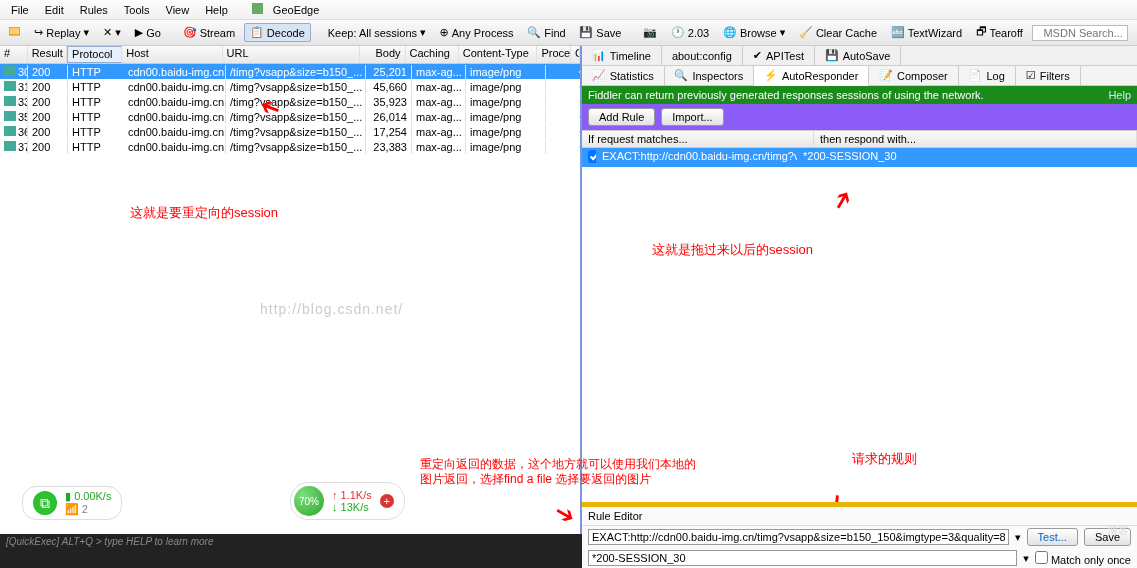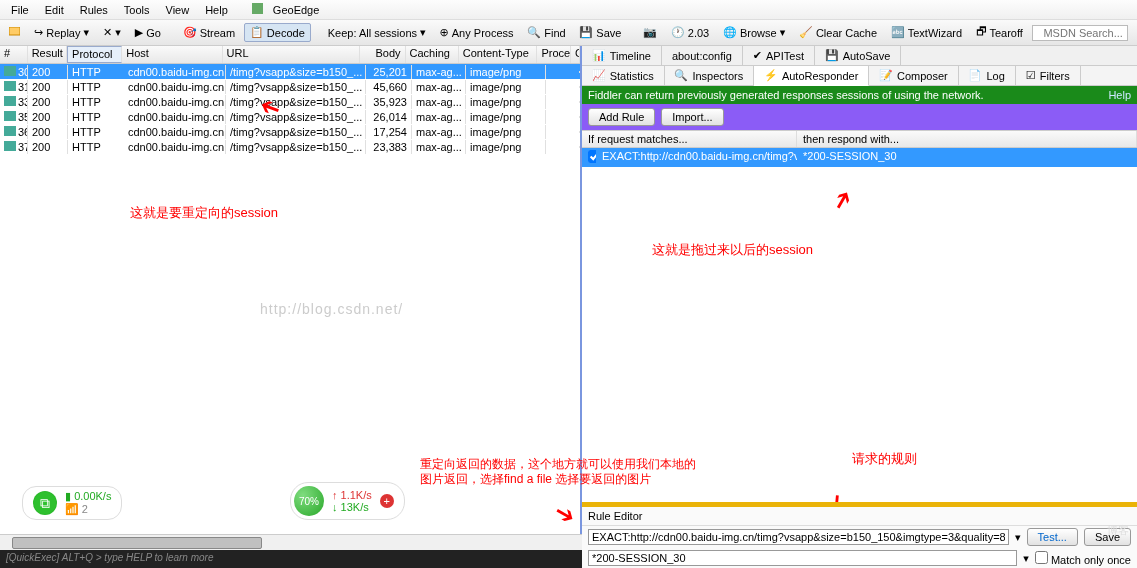--- a/index.html
+++ b/index.html
@@ -40,21 +40,21 @@
 .ruleeditor-area .lbl { padding: 3px 6px; font-weight: normal; border-bottom: 1px solid #ddd; }
 .ruleeditor-area .row { display: flex; padding: 2px 6px; gap: 6px; align-items: center; }
 .ruleeditor-area input.txtin { flex: 1; border: 1px solid #999; padding: 1px 3px; font-size: 11px; }
 .annot-right1 { position: absolute; top: 195px; left: 70px; color: #ff0000; font-size: 13px; }
 .annot-right2 { position: absolute; bottom: 100px; right: 220px; color: #ff0000; font-size: 13px; }
 .annot-bottom { position: absolute; bottom: 80px; left: 420px; color: #ff0000; font-size: 12px; width: 280px; line-height: 1.3; }
 .wifi { position: absolute; bottom: 48px; left: 22px; display:flex; align-items:center; gap:8px; border:1px solid #ddd; border-radius:14px; padding:3px 10px; background:#fff; }
 .wifi-ic { width:24px;height:24px;border-radius:50%;background:radial-gradient(circle,#2ec02e 60%,#1aa01a); display:flex;align-items:center;justify-content:center;color:#fff;font-size:14px;}
 .speedball { position:absolute; bottom:48px; left:290px; display:flex; align-items:center; gap:8px; border:1px solid #ddd; border-radius:18px; padding:3px 10px 3px 3px; background:#fff;}
 .ball { width:30px;height:30px;border-radius:50%;background:radial-gradient(circle at 30% 30%,#7edc7e,#2aa82a);color:#fff;display:flex;align-items:center;justify-content:center;font-size:10px;}
-.statusbar { position:absolute; bottom:0; left:0; right:555px; height:18px; background:#222; color:#888; padding:2px 6px; font-size:10px; font-style:italic; }
+.statusbar { position:absolute; bottom:0; left:0; right:555px; height:34px; background:#222; color:#888; padding:2px 6px; font-size:10px; font-style:italic; }
 .hscroll { position:absolute; bottom:18px; left:0; right:555px; height:16px; background:#f0f0f0; border-top:1px solid #ccc; }
 .hscroll .thumb { position:absolute; left:0; top:2px; height:12px; width:250px; background:#c0c0c0; border:1px solid #888; border-radius:2px; margin-left:12px;}
 .iconsq { display:inline-block; width:12px; height:10px; background:#4a9; margin-right:2px; }
 .blurtext { position:absolute; top:237px; left:260px; color:#ccc; font-size:14px; letter-spacing:1px;}
 .search { border:1px solid #bbb; padding:1px 4px; width:96px; background:#fff; color:#888;text-align:right;}
 .watermark { position:absolute; right:8px; bottom:30px; color:#ddd; font-size:11px;text-align:center;}
 svg.mini { width:11px; height:11px; }
 </style>
 </head>
 <body>
@@ -214,21 +214,21 @@
     </div>
     <div class="greenbar">
       <span>Fiddler can return previously generated responses sessions of using the network.</span>
       <a>Help</a>
     </div>
     <div class="btnrow">
       <button class="winbtn">Add Rule</button>
       <button class="winbtn">Import...</button>
     </div>
     <div class="rulehead">
-      <div style="width:215px">If request matches...</div>
+      <div style="width:232px">If request matches...</div>
       <div style="flex:1">then respond with...</div>
     </div>
     <div class="rulerow">
       <div style="width:14px"><input type="checkbox" checked="" style=""></div>
       <div style="width:201px">EXACT:http://cdn00.baidu-img.cn/timg?vsap...</div>
       <div style="flex:1">*200-SESSION_30</div>
     </div>
 
     <div class="annot-right1">这就是拖过来以后的session</div>
     <div class="arrow-red" style="top:140px;left:250px;transform:rotate(-60deg)">➔</div>

